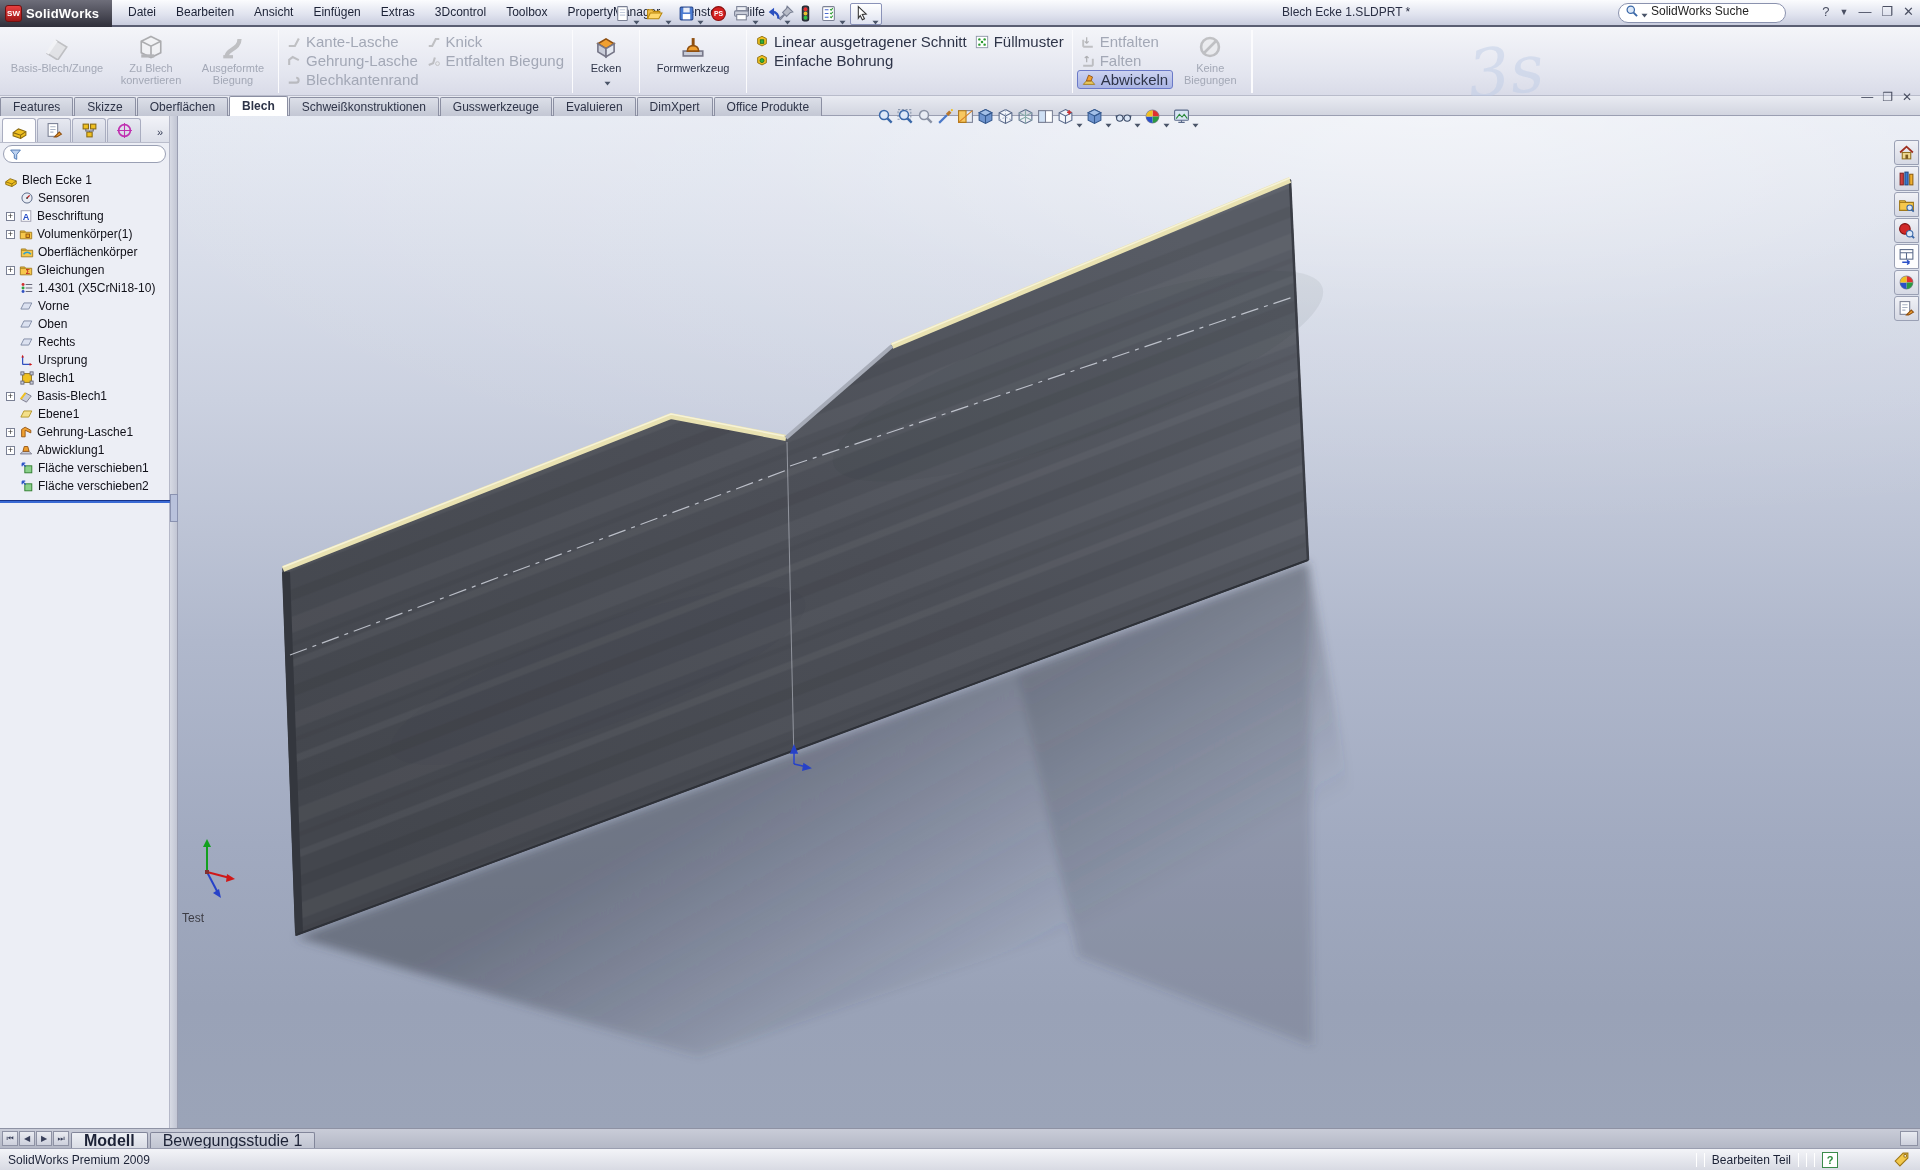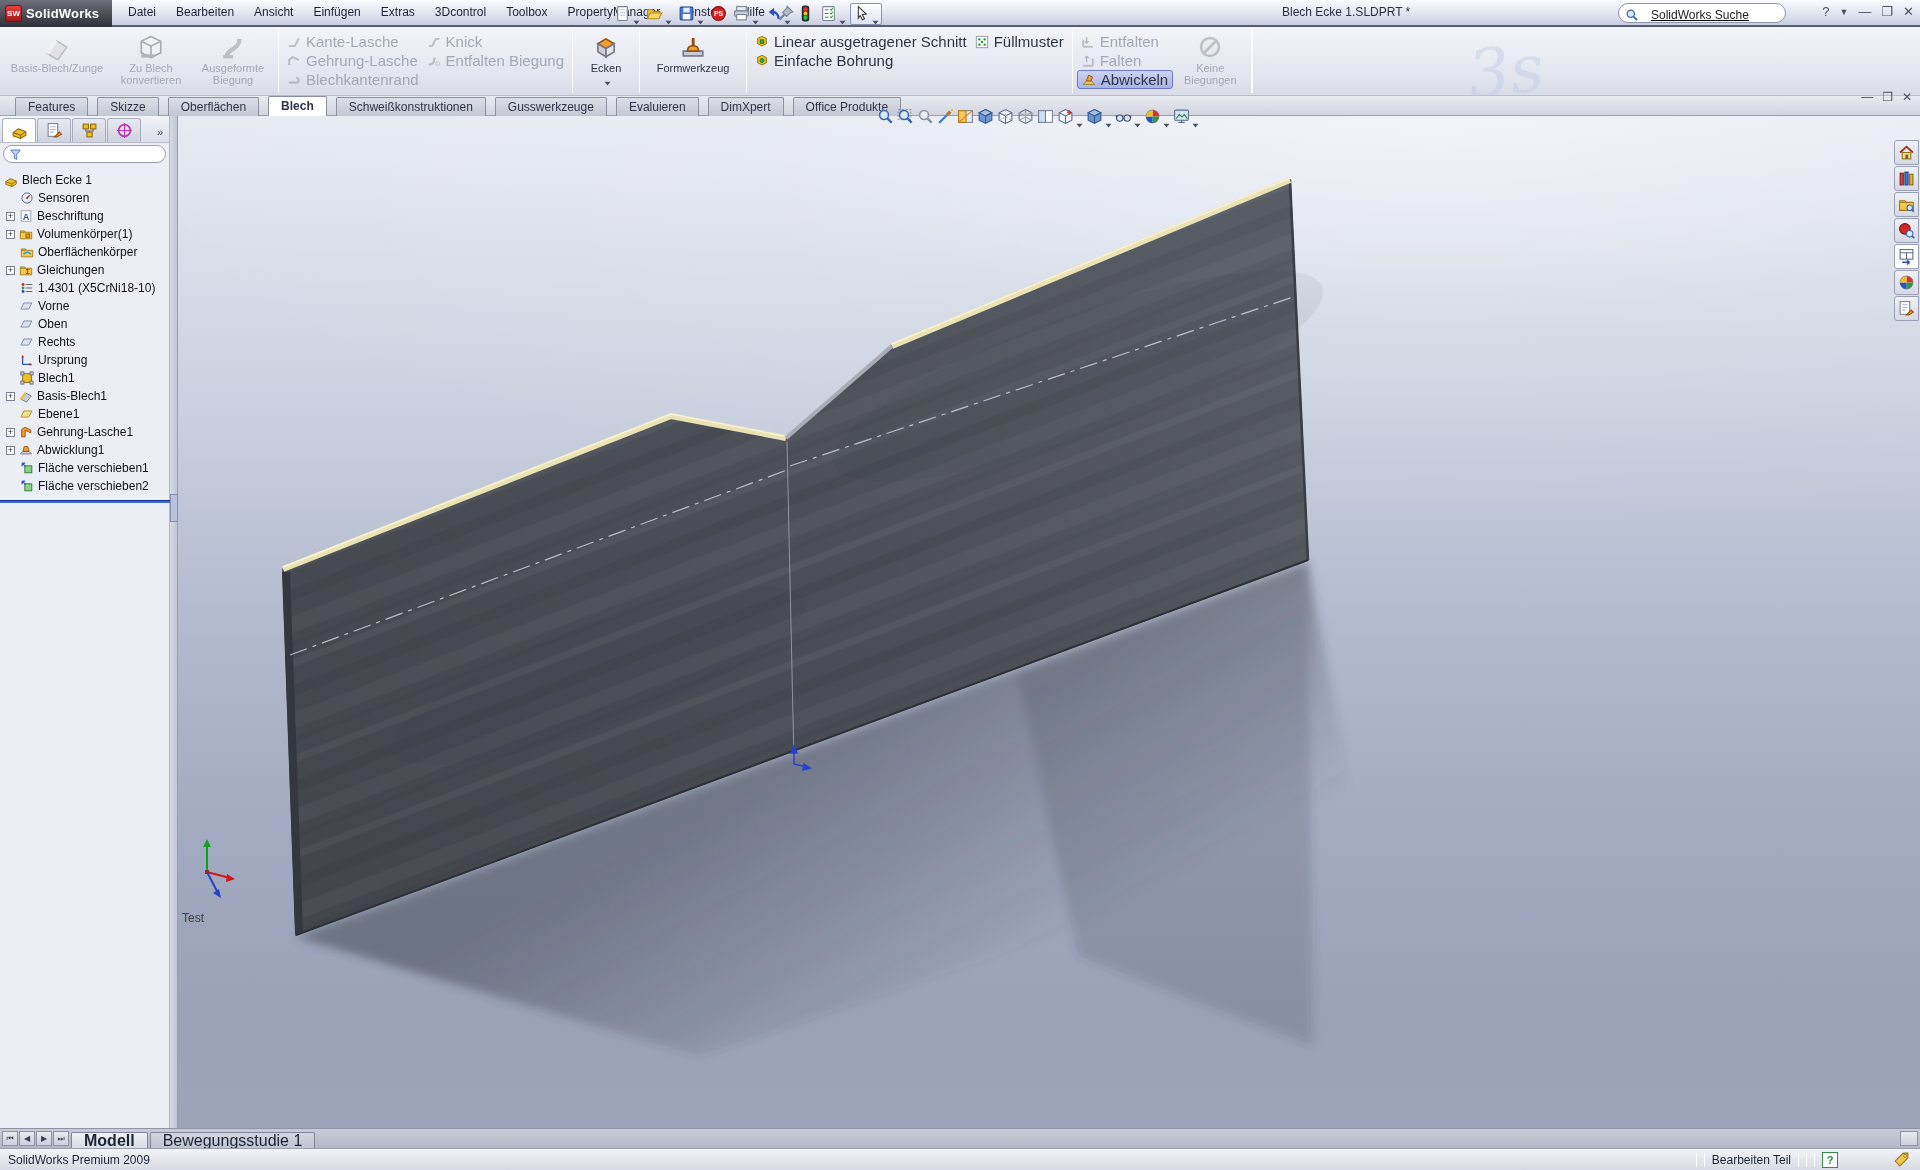--- a/index.html
+++ b/index.html
@@ -17,21 +17,21 @@
   #menus { position:absolute; left:118px; top:0; height:25px; display:flex; align-items:center; }
   .menu-item { padding:0 10px; font-size:12px; color:#1c2236; height:25px; line-height:25px; cursor:default; }
   #pin { width:18px; height:18px; margin-left:2px; }
   #quickbar { position:absolute; left:612px; top:1px; height:25px; display:flex; align-items:center; gap:2px; }
   .qbtn { display:flex; align-items:center; height:22px; padding:1px 2px; border-radius:2px; }
   .qbtn .ic { width:17px; height:17px; display:inline-block; }
   .qbtn.boxed { border:1px solid #8a92b8; background:linear-gradient(#ffffff,#dfe3f0); }
   .dd { width:7px; height:5px; margin-left:2px; display:inline-block; }
   #doc-title { position:absolute; left:1282px; top:5px; font-size:12px; color:#2a2f44; }
   #searchbox { position:absolute; left:1618px; top:3px; width:168px; height:20px; background:#fff; border:1px solid #8a92ae;
-    border-radius:10px; display:flex; align-items:flex-end; padding:0 6px;text-decoration:underline; }
+    border-radius:10px; display:flex; align-items:flex-start; padding:0 6px; }
   #searchbox .ic { width:14px; height:14px; }
   #searchbox input { border:none; outline:none; width:118px; font-size:12px; color:#222; background:transparent; margin-left:3px; }
   #title-controls { position:absolute; right:6px; top:4px; display:flex; gap:10px; align-items:center; color:#4a4f62; font-size:13px; }
   #title-controls span { cursor:default; }
 
   
   #ribbon { position:absolute; left:0; top:27px; width:1920px; height:69px;
     background:linear-gradient(#f4f5f9,#e3e5ef 70%,#d9dbe8); border-bottom:1px solid #b9bccb; }
   #ribbon-groups { display:flex; height:69px; align-items:stretch; }
   .rsep { width:1px; background:#c2c5d4; border-right:1px solid #fbfbfd; margin:3px 0; }
@@ -46,21 +46,21 @@
     white-space:nowrap; cursor:default; }
   .smallbtn .ic { width:14px; height:14px; margin-right:5px; flex:none; }
   .smallbtn.disabled { color:#a3a8b6; }
   .smallbtn.pressed { background:linear-gradient(#cdd3f0,#a9b4e4); border:1px solid #6a79c8; }
   #watermark { position:absolute; left:1468px; top:6px; font-family:"DejaVu Serif",serif; font-style:italic;
     font-size:66px; color:#bccbe6; opacity:.45; transform:rotate(-6deg); }
 
   
   #tabrow { position:absolute; left:0; top:96px; width:1920px; height:20px;
     background:linear-gradient(#e9ebf2,#d2d5e0); border-bottom:1px solid #9b9fb2; }
-  #tabs { display:flex; height:20px; align-items:flex-end; padding-left:15px;gap:8px; }
+  #tabs { display:flex; height:20px; align-items:flex-end; padding-left:0; }
   .cmdtab { height:19px; line-height:18px; padding:0 12px; font-size:12px; color:#2e3448;
     background:linear-gradient(#dcdfe8,#c3c7d4); border:1px solid #8b8fa2; border-bottom:none; margin-right:1px;
     border-radius:2px 2px 0 0; cursor:default; }
   .cmdtab.active { background:#fff; font-weight:bold; height:20px; }
   #doc-controls { position:absolute; right:8px; top:-6px; display:flex; gap:9px; color:#4a4f62; font-size:12px; }
 
   
   #headsup { position:absolute; left:876px; top:105px; height:22px; display:flex; align-items:center; gap:1px; z-index:30; }
   .hbtn { display:flex; align-items:center; padding:1px; border-radius:2px; }
   .hbtn .ic { width:17px; height:17px; }

